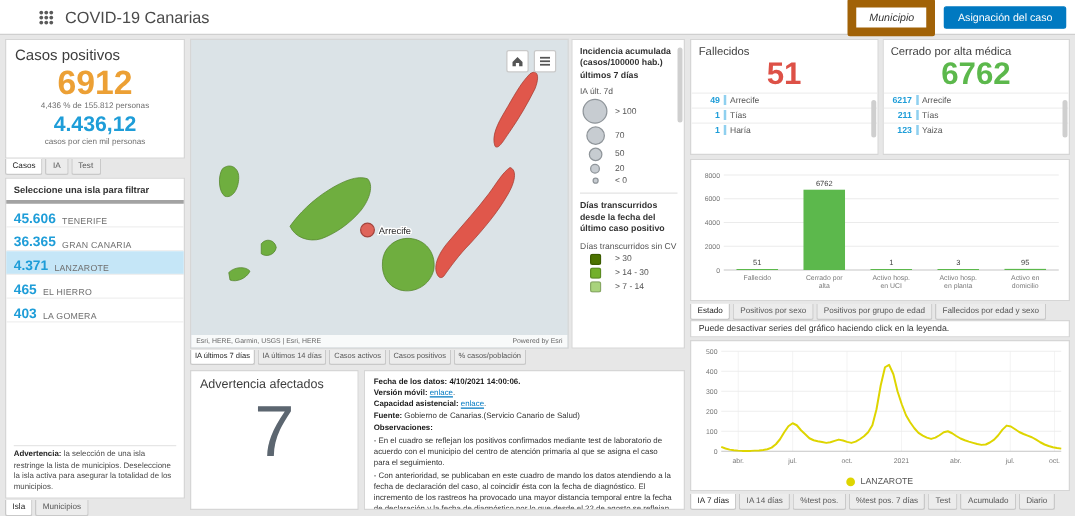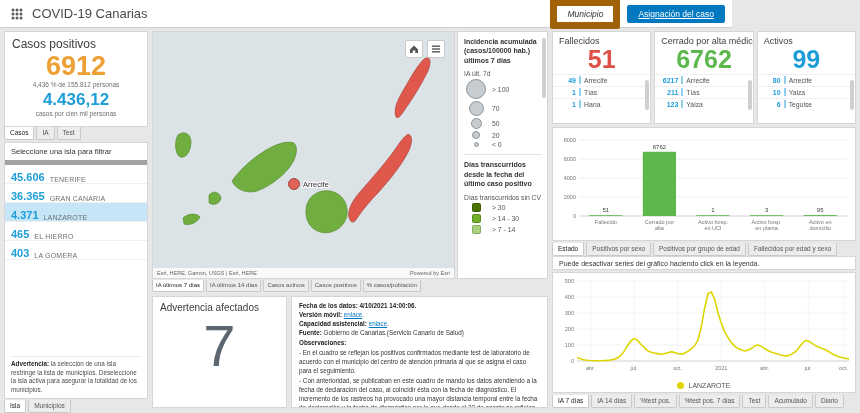--- a/index.html
+++ b/index.html
@@ -6,41 +6,41 @@
     --accent-blue:#1e9dd8; --orange:#eca035; --red:#dd5147; --green:#5cb84c;
     --map-green:#6fae3f; --map-red:#e0574b; --line-yellow:#ded500; --link-blue:#0079c1;
   }
   *{box-sizing:border-box;margin:0;padding:0;}
   body{font-family:"Liberation Sans",sans-serif;background:#bbb;}
   .screen{position:relative;width:860px;height:413px;background:#e7e7e7;overflow:hidden;}
   .panel{position:absolute;background:#fff;border:1px solid #d6d6d6;}
   text{font-family:"Liberation Sans",sans-serif;}
 
   
-  .hdr{position:absolute;left:0;top:0;width:732px;height:28px;background:#fff;border-bottom:1px solid #cfcfcf;display:flex;align-items:center;}
+  .hdr{position:absolute;left:0;top:0;width:860px;height:28px;background:#fff;border-bottom:1px solid #cfcfcf;display:flex;align-items:center;padding-left:20px;}
   .hdr-title{font-size:13px;color:#4a4a4a;margin-left:8px;}
   .hdr-spacer{flex:1;}
   .btn{font-size:8.5px;padding:3px 10px;border-radius:2px;margin-right:7px;cursor:pointer;white-space:nowrap;}
   .btn.ghost{background:#fff;border:7px solid #a16207;color:#333;font-style:italic;}
-  .btn.primary{background:var(--link-blue);border:1px solid var(--link-blue);color:#fff;text-decoration:underline;}
+  .btn.primary{background:var(--link-blue);border:1px solid var(--link-blue);color:#fff;}
   .appicon{margin-left:10px;display:block;}
 
   
   .tabs{position:absolute;display:flex;gap:2px;}
   .tab{background:#ececec;border:1px solid #c9c9c9;border-top:none;color:#555;font-size:6.5px;padding:2px 5px 3px;border-radius:0 0 2px 2px;cursor:pointer;white-space:nowrap;}
   .tab.active{background:#fff;color:#1b1b1b;}
   .tabs.small .tab{font-size:6px;padding:2px 3px 3px;}
 
   
   .ptitle{font-size:12px;color:#3d3d3d;padding:5px 7px 0;}
   .bignum{font-size:27px;font-weight:bold;color:var(--orange);text-align:center;line-height:1.05;margin-top:1px;}
   .pct{font-size:6.5px;color:#6e6e6e;text-align:center;margin-top:1px;}
   .rate{font-size:17px;font-weight:bold;color:var(--accent-blue);text-align:center;margin-top:2px;}
   .ratecap{font-size:6.5px;color:#6e6e6e;text-align:center;}
-  .selhdr{font-size:7.5px;font-weight:normal;color:#333;padding:4px 6px;border-bottom:5px solid #a3a3a3;}
+  .selhdr{font-size:7.5px;font-weight:bold;color:#333;padding:4px 6px;border-bottom:3px solid #a3a3a3;}
   .island-row{display:flex;align-items:flex-end;height:19px;padding:0 6px;border-bottom:1px solid #efefef;cursor:pointer;}
   .island-row.sel{background:#c5e6f7;}
   .iv{font-size:11px;font-weight:bold;color:var(--accent-blue);}
   .in{font-size:7px;color:#6f6f6f;margin-left:5px;letter-spacing:.2px;}
   .warn{position:absolute;left:6px;right:6px;bottom:3px;font-size:6.3px;color:#4a4a4a;line-height:1.4;border-top:1px solid #e6e6e6;padding-top:3px;}
   .warn b{color:#222;}
 
   
   .mapwrap{overflow:hidden;}
   .isl{stroke-width:.6;}
@@ -317,42 +317,20 @@
           </div>
           <div class="srow">
             <span class="sv">211</span>
             <span class="sep"></span>
             <span class="sn">Tías</span>
           </div>
           <div class="srow">
             <span class="sv">123</span>
             <span class="sep"></span>
             <span class="sn">Yaiza</span>
-          </div>
-        </div>
-        <div class="vscroll" style="top: 48px; height: 30px;"></div>
-      </div>
-      <div class="stat">
-        <div class="stitle">Activos</div>
-        <div class="snum" style="color: rgb(30, 157, 216);">99</div>
-        <div>
-          <div class="srow">
-            <span class="sv">80</span>
-            <span class="sep"></span>
-            <span class="sn">Arrecife</span>
-          </div>
-          <div class="srow">
-            <span class="sv">10</span>
-            <span class="sep"></span>
-            <span class="sn">Yaiza</span>
-          </div>
-          <div class="srow">
-            <span class="sv">6</span>
-            <span class="sep"></span>
-            <span class="sn">Teguise</span>
           </div>
         </div>
         <div class="vscroll" style="top: 48px; height: 30px;"></div>
       </div>
     </div>
 
   <div class="panel" style="left:552px;top:127px;width:304px;height:114px;">
     <svg width="302" height="112">
         <line x1="26" x2="294" y1="88" y2="88" stroke="#bdbdbd" stroke-width="0.7"></line>
         <text x="23" y="90" text-anchor="end" class="axt">0</text>

